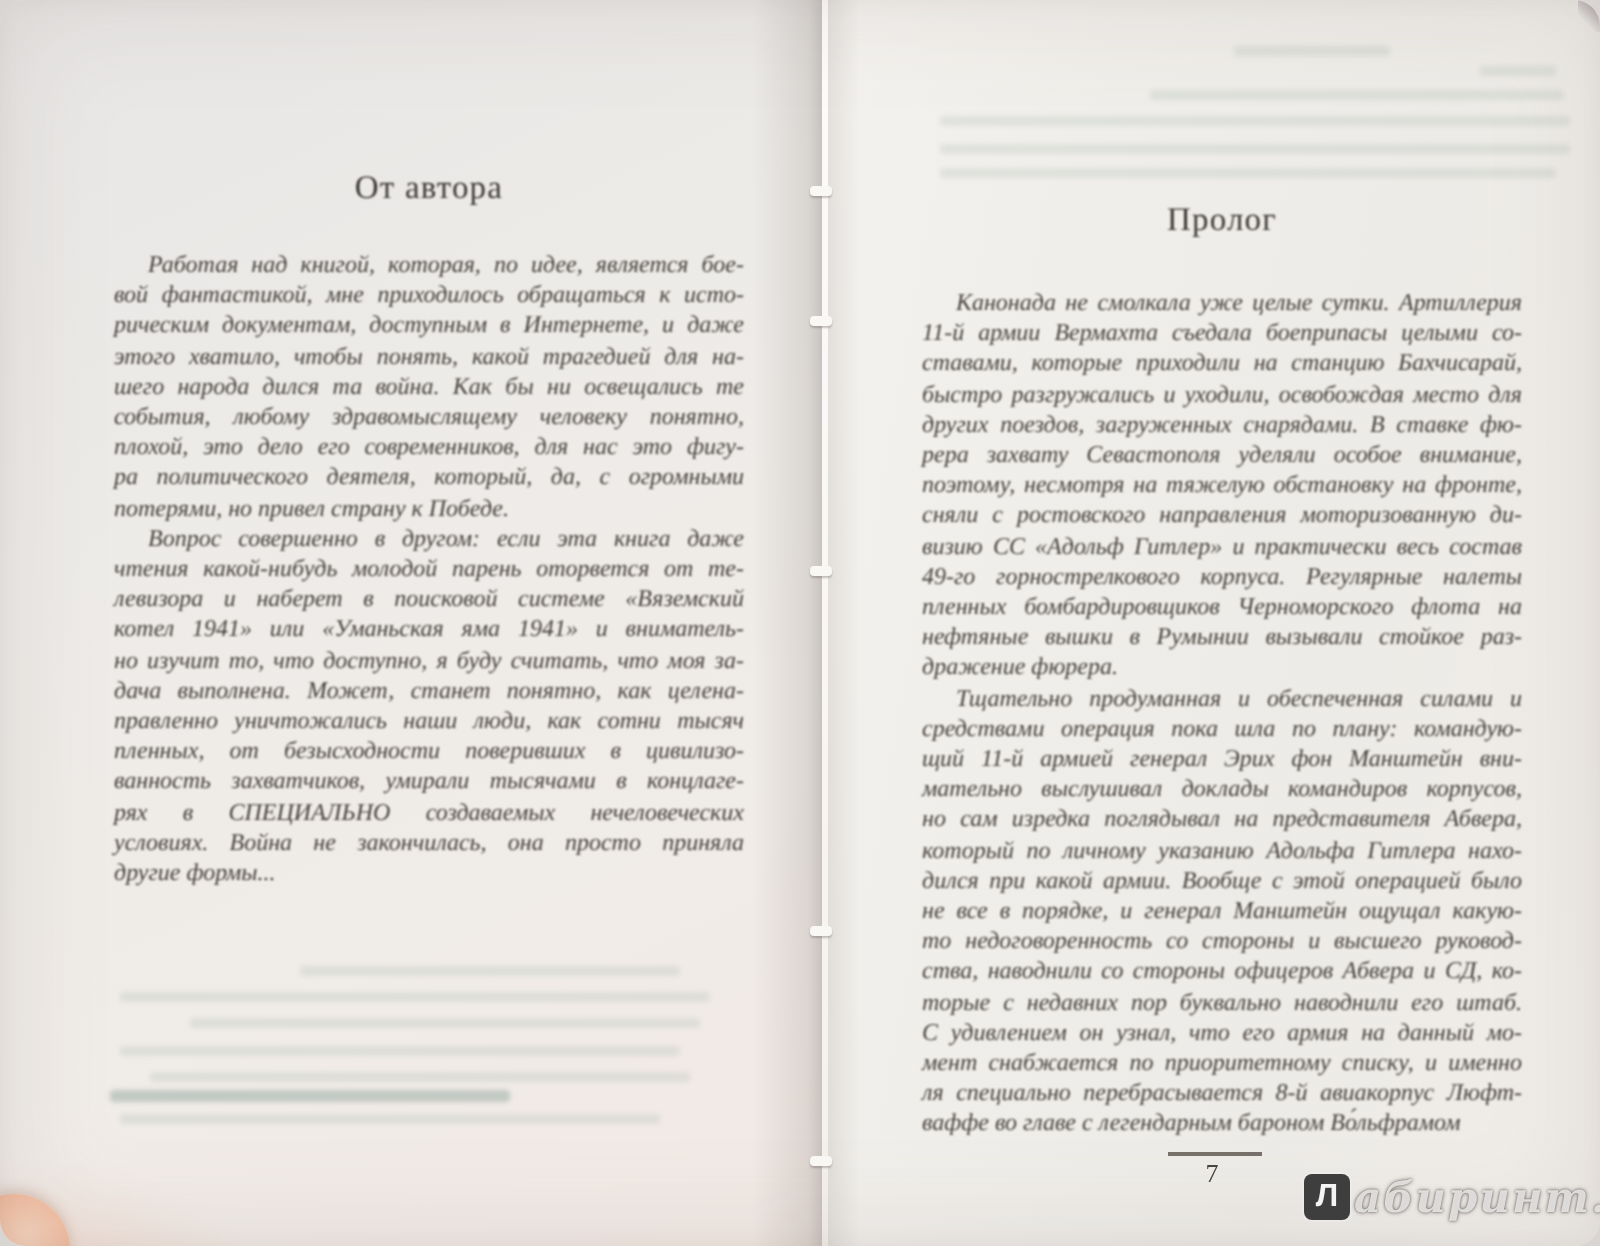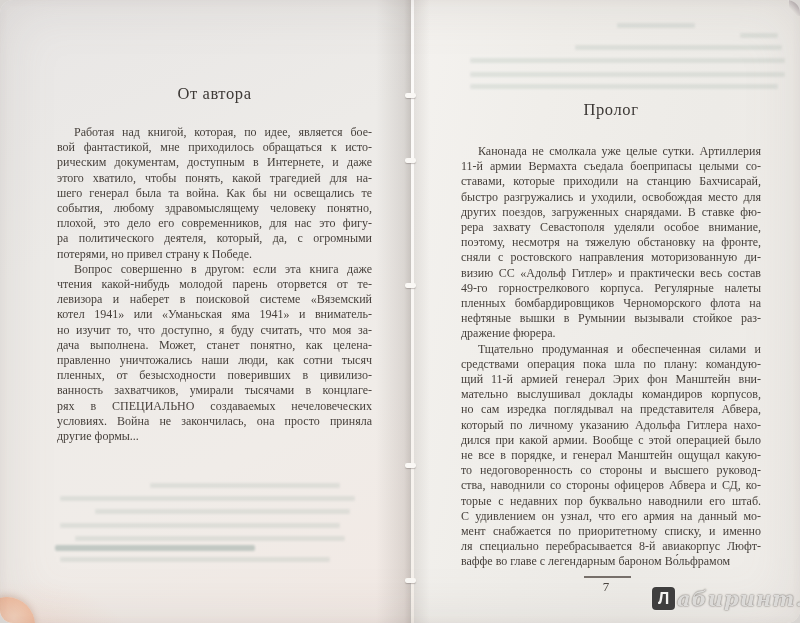--- a/index.html
+++ b/index.html
@@ -45,21 +45,21 @@
     font-size:16.5px; letter-spacing:0.6px; color:#3d3936;
     filter:blur(0.4px); z-index:1;
   }
   .col { position:absolute; z-index:1; filter:blur(0.42px); }
   .page-left  .heading { left:57px; top:84px;  width:315px; }
   .page-left  .col     { left:57px; top:125px; width:315px; }
   .page-right .heading { left:49px; top:100px; width:300px; }
   .page-right .col     { left:49px; top:144px; width:300px; }
   .line {
     font-size:12px; line-height:15.2px; color:#453f3a;
-    text-align:justify; text-align-last:justify;
+    text-align:justify; text-align-last:justify;font-style:italic;
   }
   .para .line:first-child { text-indent:17px; }
   .para .line:last-child  { text-align-last:left; }
   .footer-rule {
     position:absolute; left:172px; top:576px; width:47px; height:2px;
     background:#615b55; opacity:0.85; z-index:1;
   }
   .pagenum {
     position:absolute; left:44px; top:579px; width:300px; text-align:center;
     font-size:13px; color:#4a443f; filter:blur(0.35px); z-index:1;
@@ -121,21 +121,21 @@
     <div class="ghost dark" style="left:55px; top:545px; width:200px;"></div>
     <div class="ghost" style="left:60px;  top:557px; width:270px;"></div>
 
     <h2 class="heading">От автора</h2>
     <div class="col">
       <div class="para">
           <div class="line">Работая над книгой, которая, по идее, является бое-</div>
           <div class="line">вой фантастикой, мне приходилось обращаться к исто-</div>
           <div class="line">рическим документам, доступным в Интернете, и даже</div>
           <div class="line">этого хватило, чтобы понять, какой трагедией для на-</div>
-          <div class="line">шего генерал была та война. Как бы ни освещались те</div>
+          <div class="line">шего народа дился та война. Как бы ни освещались те</div>
           <div class="line">события, любому здравомыслящему человеку понятно,</div>
           <div class="line">плохой, это дело его современников, для нас это фигу-</div>
           <div class="line">ра политического деятеля, который, да, с огромными</div>
           <div class="line">потерями, но привел страну к Победе.</div>
         </div>
       <div class="para">
           <div class="line">Вопрос совершенно в другом: если эта книга даже</div>
           <div class="line">чтения какой-нибудь молодой парень оторвется от те-</div>
           <div class="line">левизора и наберет в поисковой системе «Вяземский</div>
           <div class="line">котел 1941» или «Уманьская яма 1941» и вниматель-</div>

